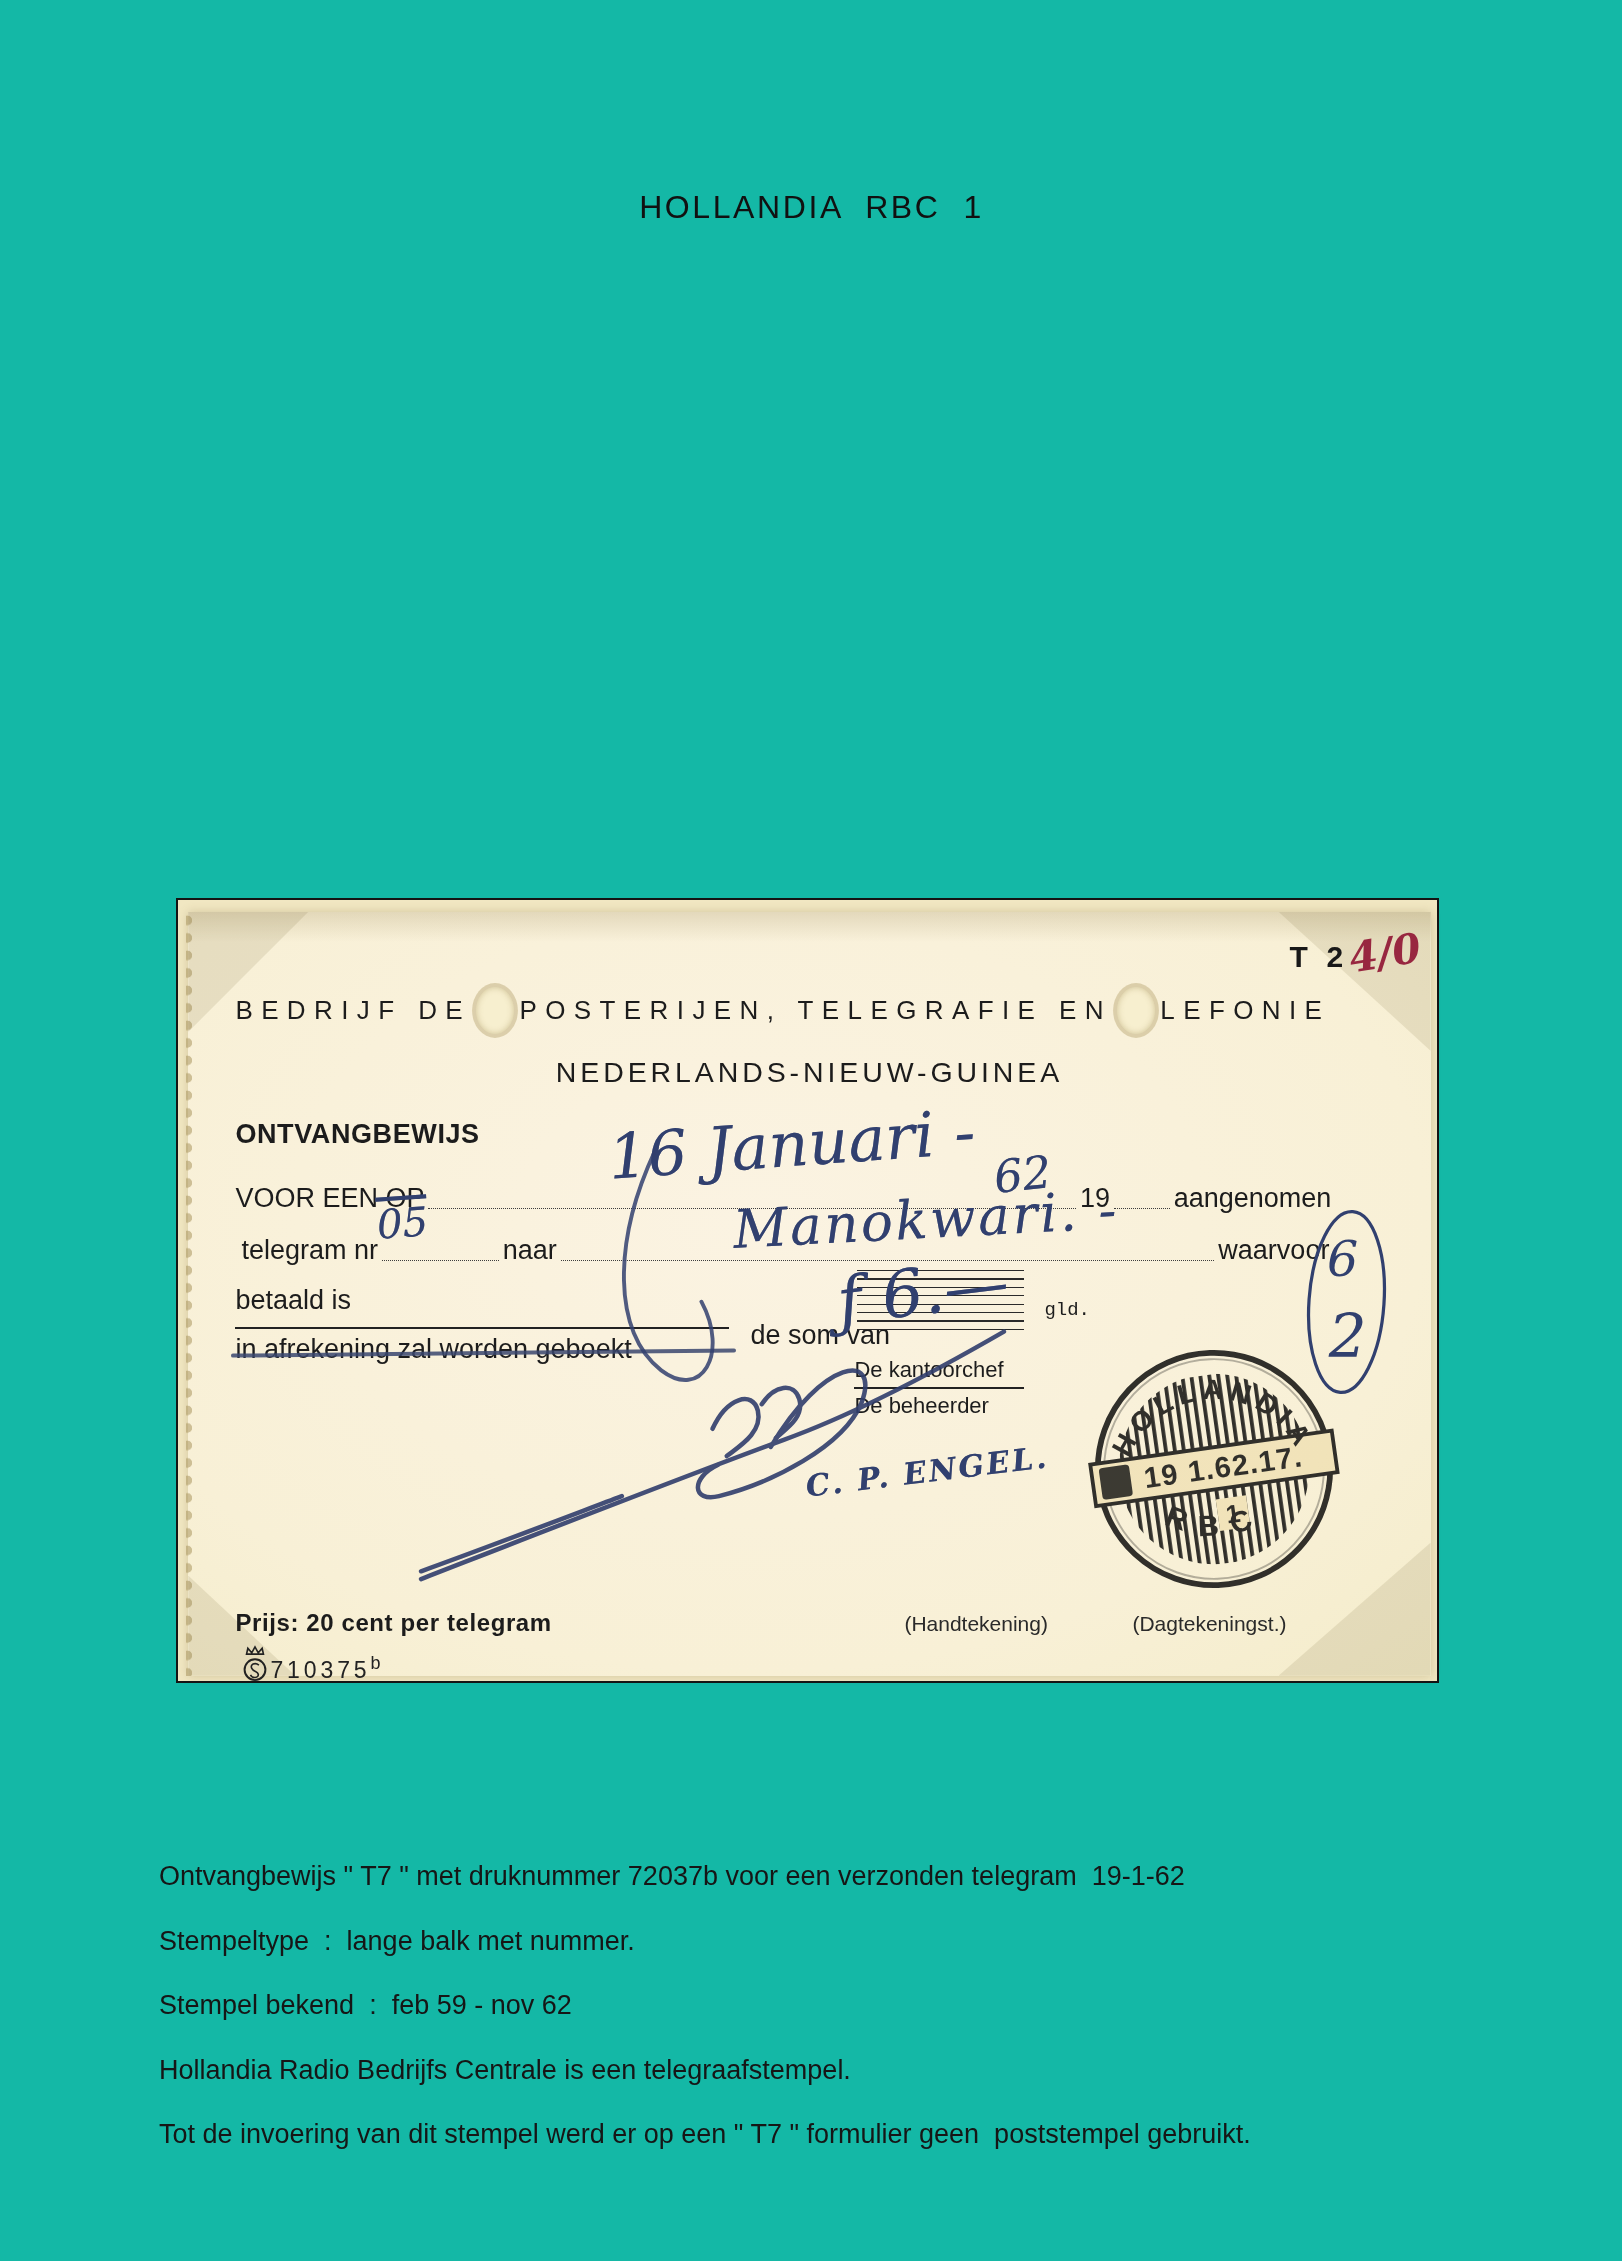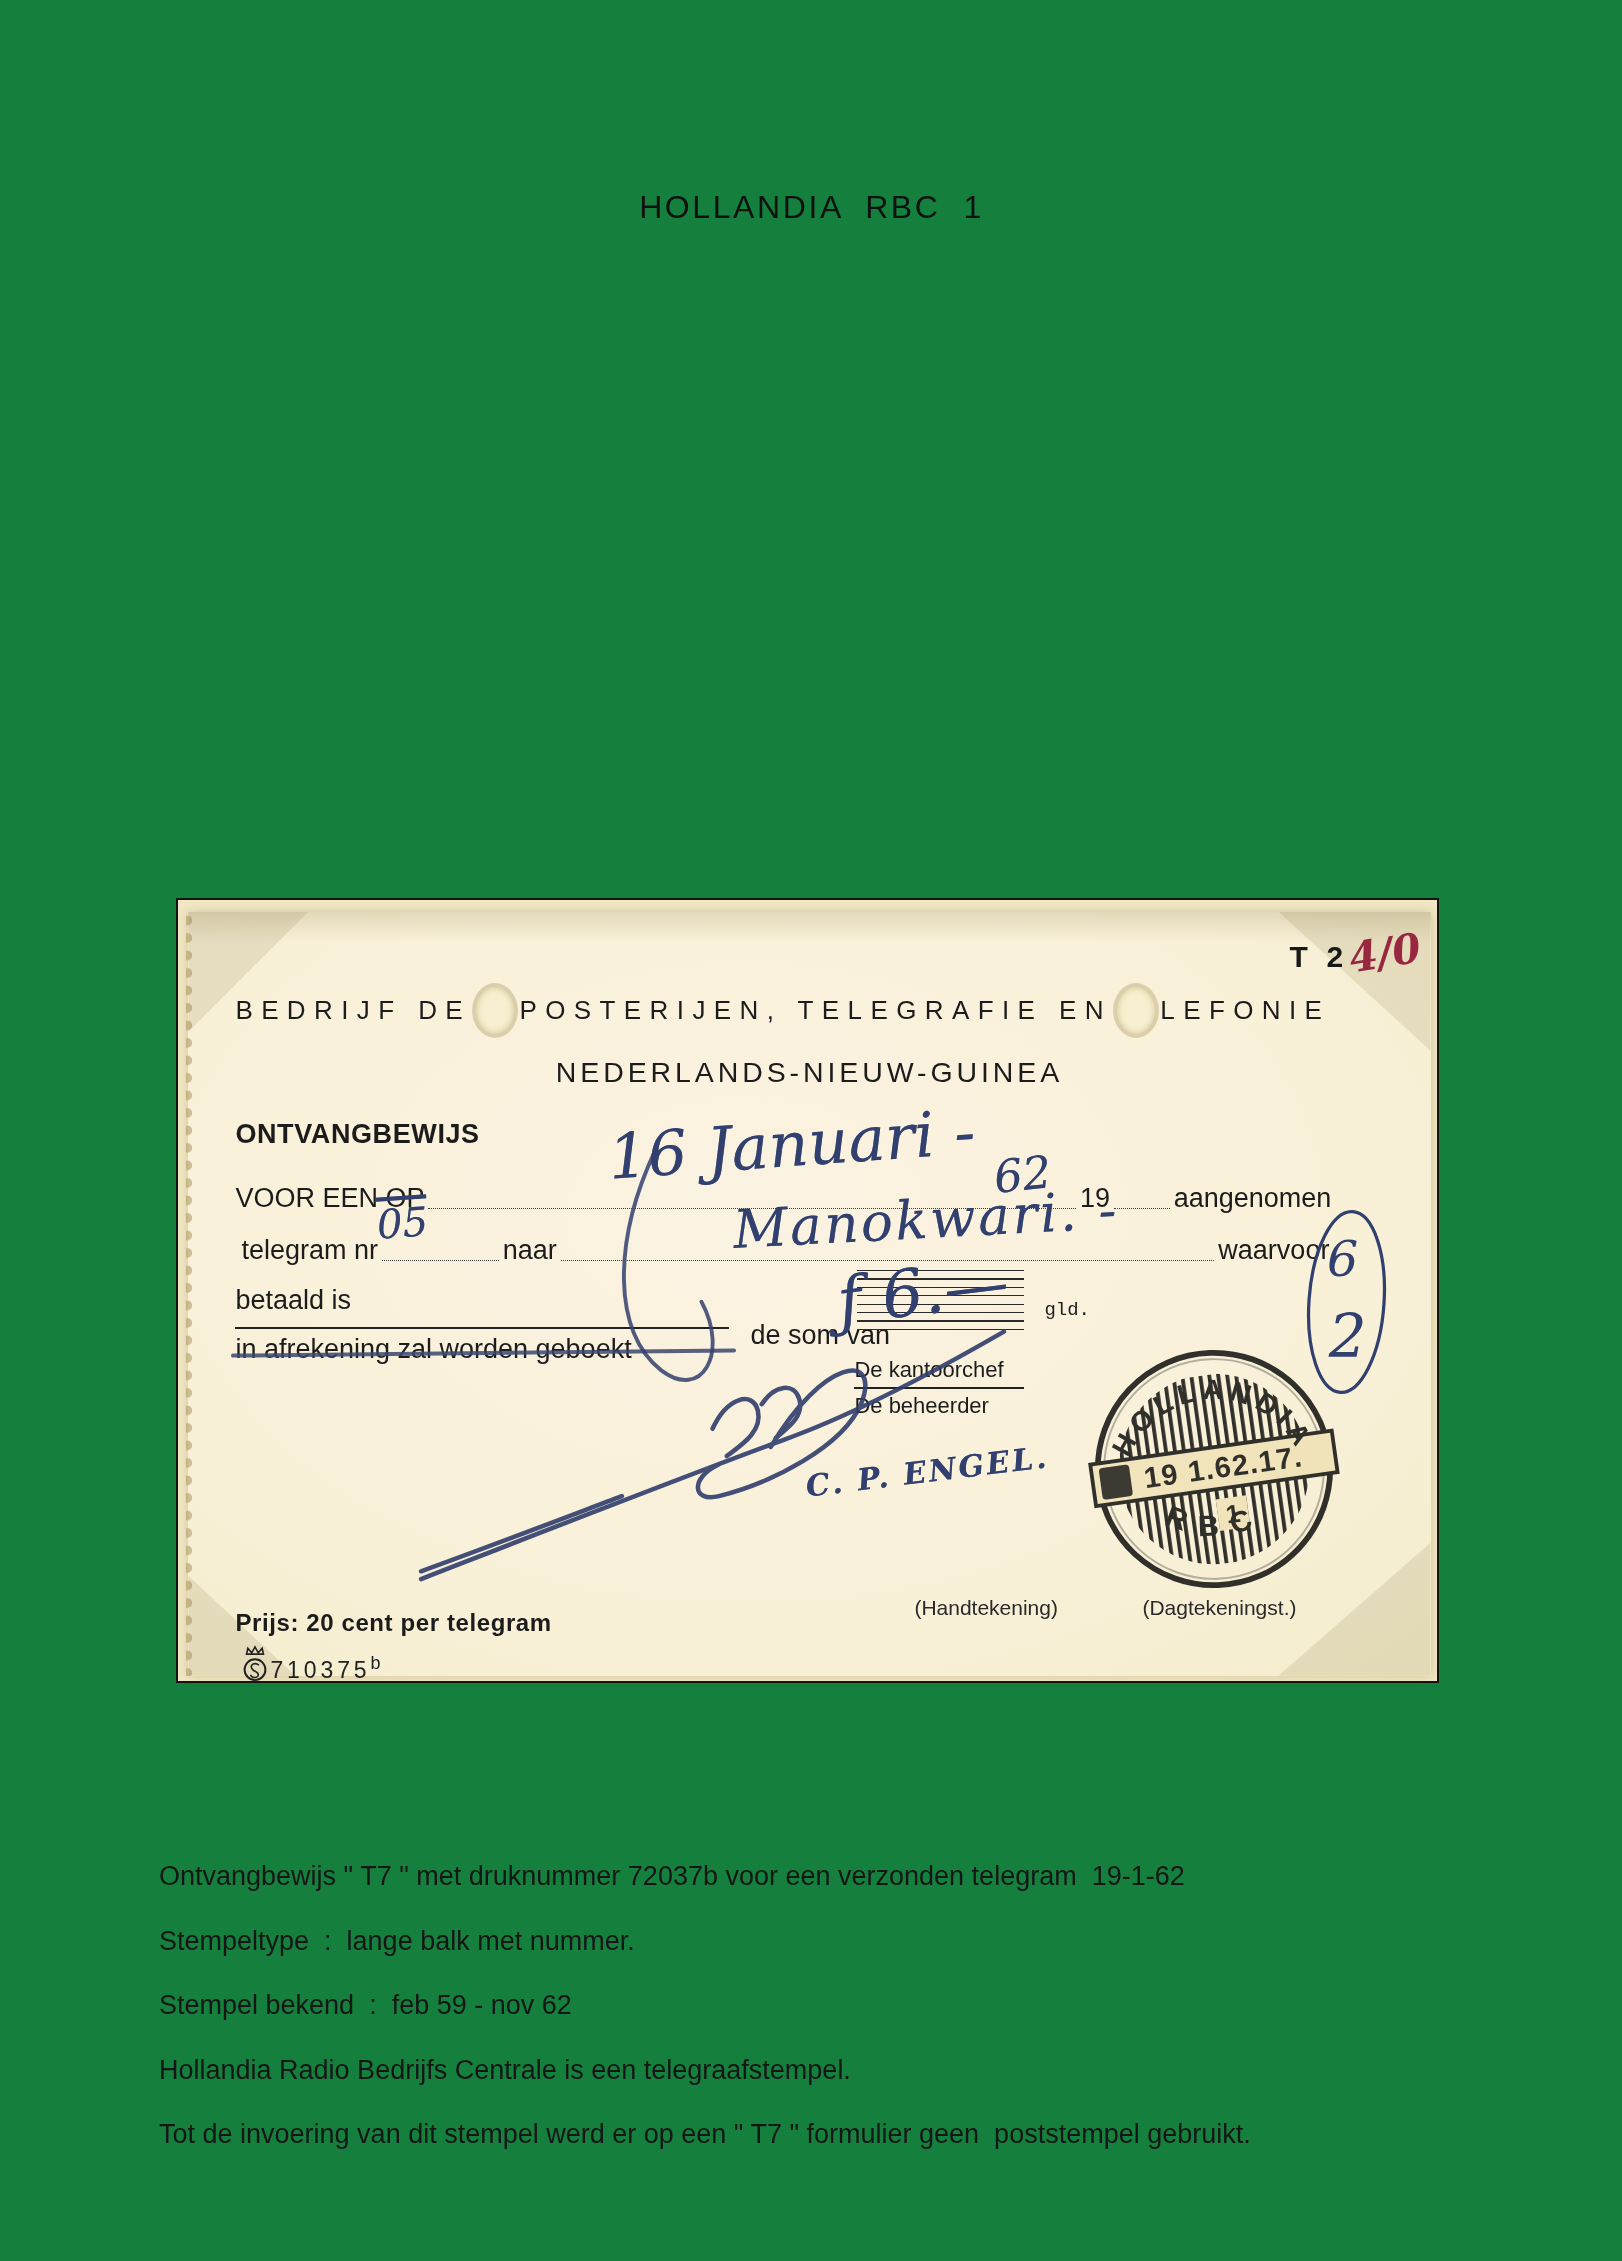--- a/index.html
+++ b/index.html
@@ -1,16 +1,16 @@
 <!DOCTYPE html>
 <html style="font-size:10.4px"><head>
 <meta charset="utf-8">
 <style>
   html,body{margin:0;padding:0;}
-  .page{position:relative;width:1623px;height:2261px;background:#15803d;
+  .page{position:relative;width:1623px;height:2261px;background:#14b8a6;
         font-family:"Liberation Sans",sans-serif;color:#1c1c1c;overflow:hidden;}
   .pre{white-space:pre-wrap;}
 
   
   .page-title{position:absolute;top:189px;left:0;width:100%;text-align:center;
               font-size:32px;letter-spacing:2.6px;color:#111;}
 
   
   .doc-frame{position:absolute;left:176px;top:898px;width:1263px;height:785px;
              border:2.6px solid #141414;background:#f1e7c2;box-sizing:border-box;}
@@ -55,21 +55,21 @@
   .som-label{position:absolute;left:562px;top:408px;font-size:27px;}
   .money-box{position:absolute;left:669px;top:358px;width:167px;height:63px;
              background:repeating-linear-gradient(to bottom,#2a2a2a 0 1.3px, transparent 1.3px 8.4px);}
   .gld-label{position:absolute;left:856px;top:387px;font-size:19px;font-family:Liberation Mono, monospace;}
 
   .sign-block{position:absolute;left:666px;top:444px;font-size:22px;line-height:27px;}
   .sign-rule{position:absolute;left:666px;top:475px;width:170px;height:1.9px;background:#222;}
   .sign-line2{position:absolute;left:666px;top:481px;font-size:22px;}
 
   .price-line{position:absolute;left:47px;top:697px;font-size:24px;font-weight:bold;letter-spacing:0.6px;}
-  .cap-small{position:absolute;top:684px;font-size:21px;color:#2a2a2a;margin-left:10px;}
+  .cap-small{position:absolute;top:700px;font-size:21px;color:#2a2a2a;}
   .cap-hand{left:716px;} .cap-date{left:944px;}
   .imprint{position:absolute;left:52px;top:733px;display:flex;align-items:flex-end;}
   .print-number{font-size:23px;letter-spacing:3.9px;color:#222;}
   .print-number sup{font-size:18px;letter-spacing:0;}
 
   
   .hw{position:absolute;font-family:"DejaVu Serif",serif;font-style:italic;color:#31406f;
       text-shadow:0 0 0.6px rgba(49,64,111,.6);white-space:nowrap;}
   .hw-date{left:420px;top:196px;font-size:62px;transform:rotate(-4deg);}
   .hw-year{left:806px;top:236px;font-size:45px;transform:rotate(-6deg);}

